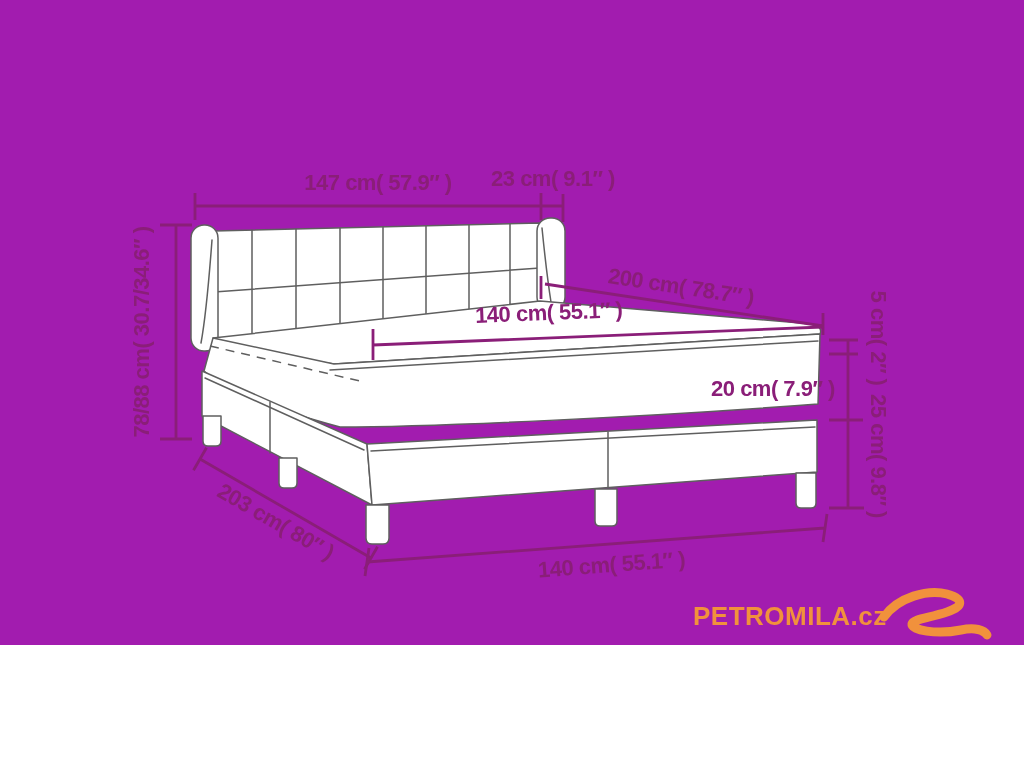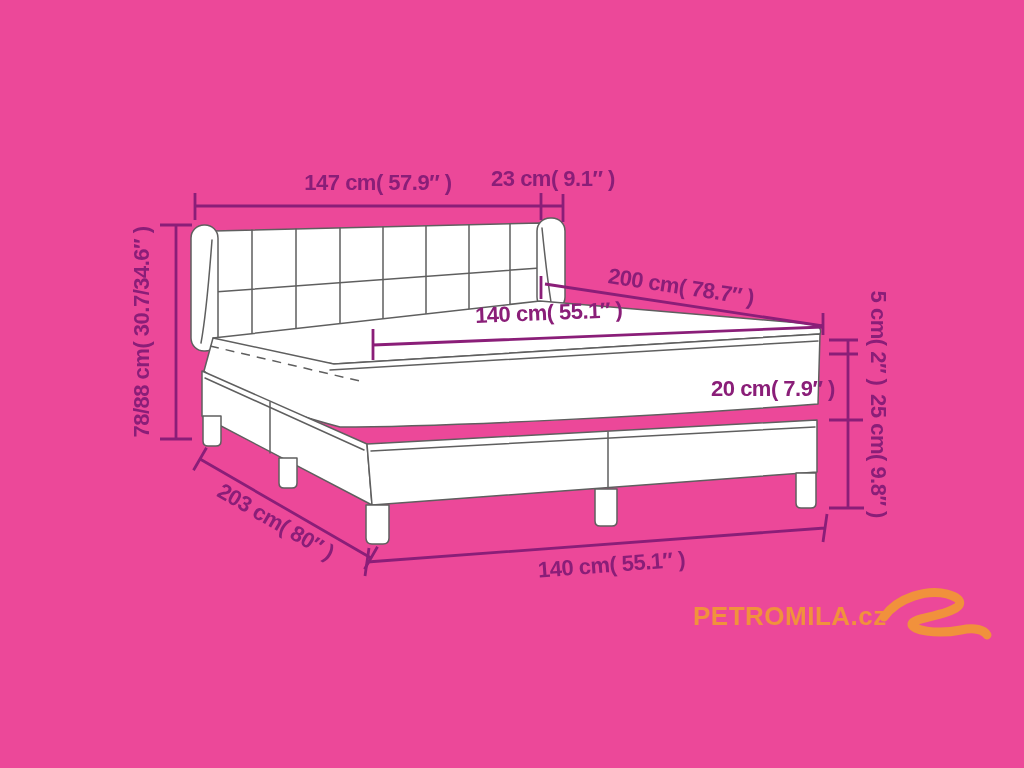--- a/index.html
+++ b/index.html
@@ -1,16 +1,16 @@
 <!DOCTYPE html>
 <html><head>
 <meta charset="utf-8">
 <style>
   html,body{margin:0;padding:0;background:#ffffff;}
-  .stage{position:relative;width:1024px;height:768px;background:#ec4899;overflow:hidden;}
+  .stage{position:relative;width:1024px;height:645px;background:#a21caf;overflow:hidden;}
   svg{display:block;}
   .bedface{stroke:#5f5f5f;stroke-width:1.5;fill:#ffffff;stroke-linejoin:round;}
   .bedline{stroke:#5f5f5f;stroke-width:1.5;fill:none;stroke-linejoin:round;stroke-linecap:round;}
   .dashline{stroke:#5f5f5f;stroke-width:1.5;fill:none;stroke-dasharray:9 7;}
   .pline{stroke:#8A1E78;stroke-width:2.8;fill:none;stroke-linecap:butt;}
   .dim{font-family:"Liberation Sans",sans-serif;font-weight:bold;font-size:22px;fill:#8A1E78;letter-spacing:-0.5px;}
   .logo-text{font-family:"Liberation Sans",sans-serif;font-weight:bold;font-size:26px;fill:#F1913C;letter-spacing:0.5px;}
   .swoosh{stroke:#F1913C;stroke-width:9;fill:none;stroke-linecap:round;stroke-linejoin:round;}
 </style>
 </head>

